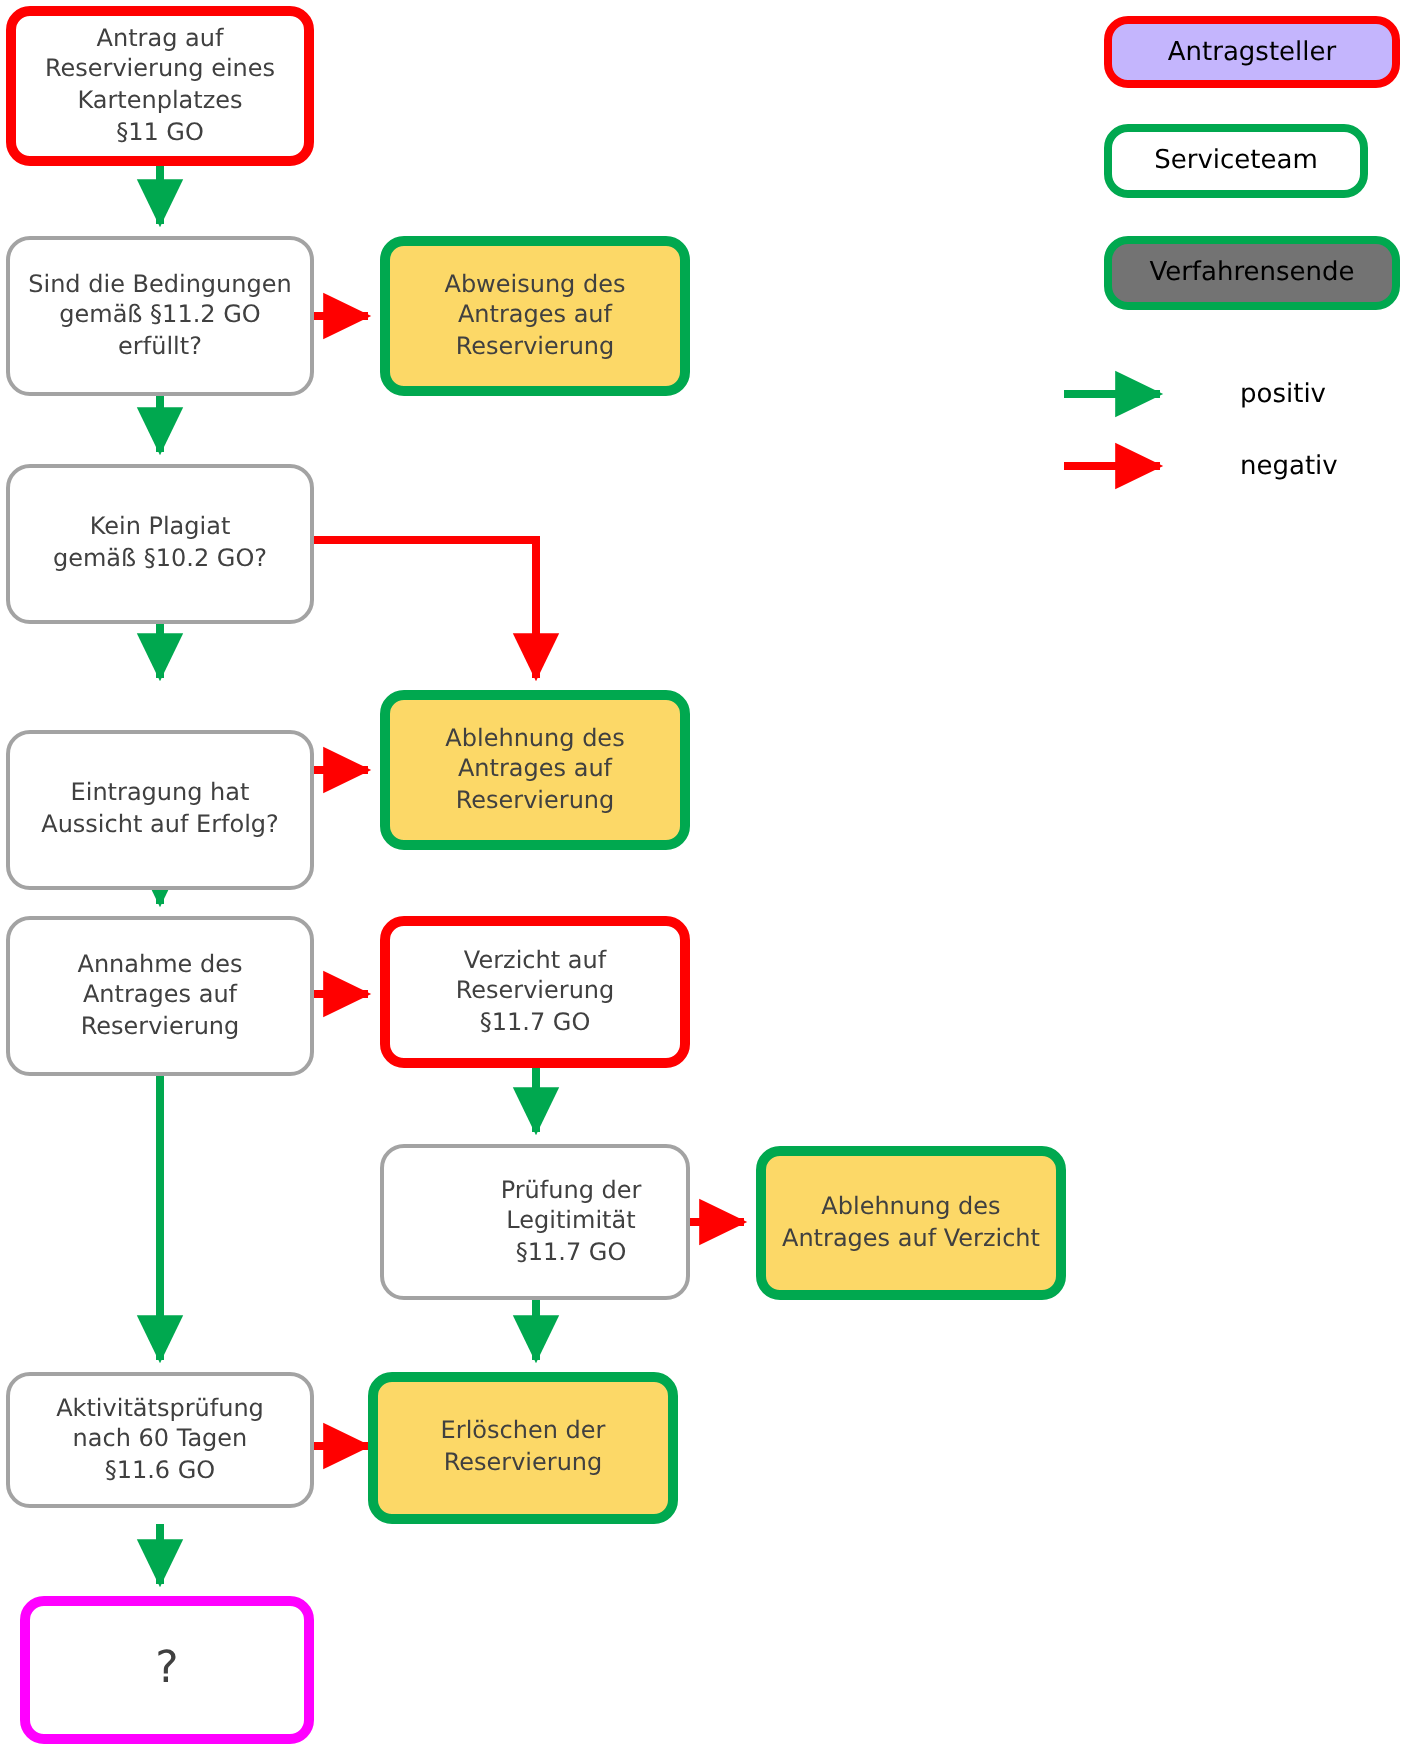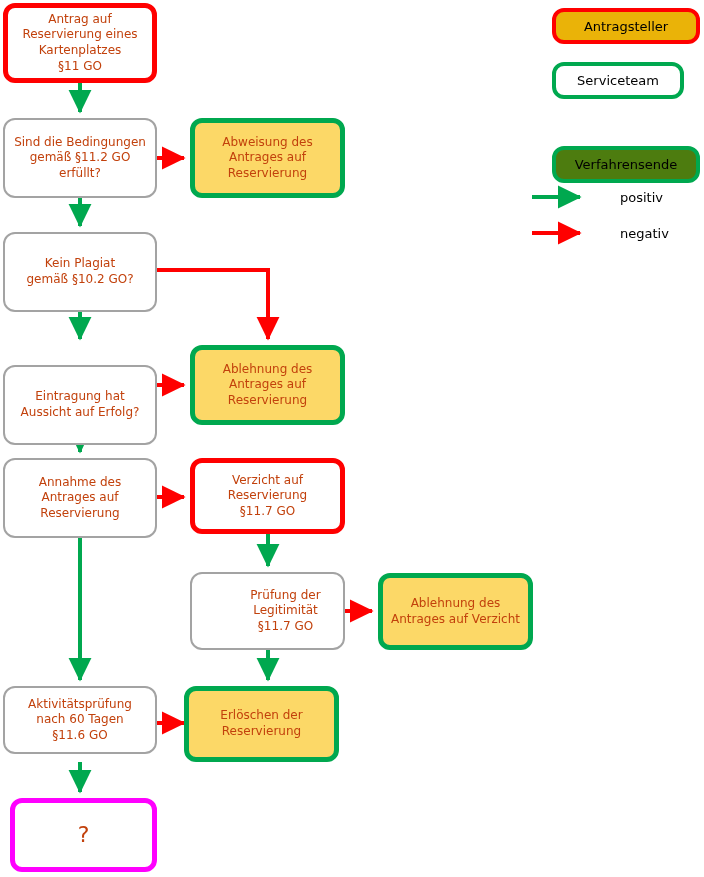--- a/index.html
+++ b/index.html
@@ -21,44 +21,44 @@
     height: 877px;
   }
   .node {
     position: absolute;
     box-sizing: border-box;
     border-radius: 12px;
     display: flex;
     align-items: center;
     justify-content: center;
     text-align: center;
-    color: #c2410c;
+    color: #404040;
     line-height: 1.30;
     white-space: pre-line;
     z-index: 5;
   }
   .node.applicant { border: 5px solid #ff0000; background: #ffffff; }
   .node.service   { border: 2px solid #a3a3a3; background: #ffffff; }
   .node.endstate  { border: 5px solid #00a84f; background: #fcd867; }
   .node.unknown   { border: 5px solid #ff00ff; background: #ffffff; }
 
   .legend-node {
     position: absolute;
     box-sizing: border-box;
     border-radius: 12px;
     display: flex;
     align-items: center;
     justify-content: center;
     text-align: center;
     color: #000000;
     z-index: 5;
   }
-  .legend-node.applicant { border: 4px solid #ff0000; background: #eab308; }
+  .legend-node.applicant { border: 4px solid #ff0000; background: #c4b5fd; }
   .legend-node.service   { border: 4px solid #00a84f; background: #ffffff; }
-  .legend-node.endstate  { border: 4px solid #00a84f; background: #4d7c0f; margin-top: 28px; }
+  .legend-node.endstate  { border: 4px solid #00a84f; background: #737373; }
 
   .legend-label {
     position: absolute;
     color: #000000;
     font-size: 13px;
     z-index: 5;
   }
   svg.edges {
     position: absolute;
     left: 0; top: 0;

